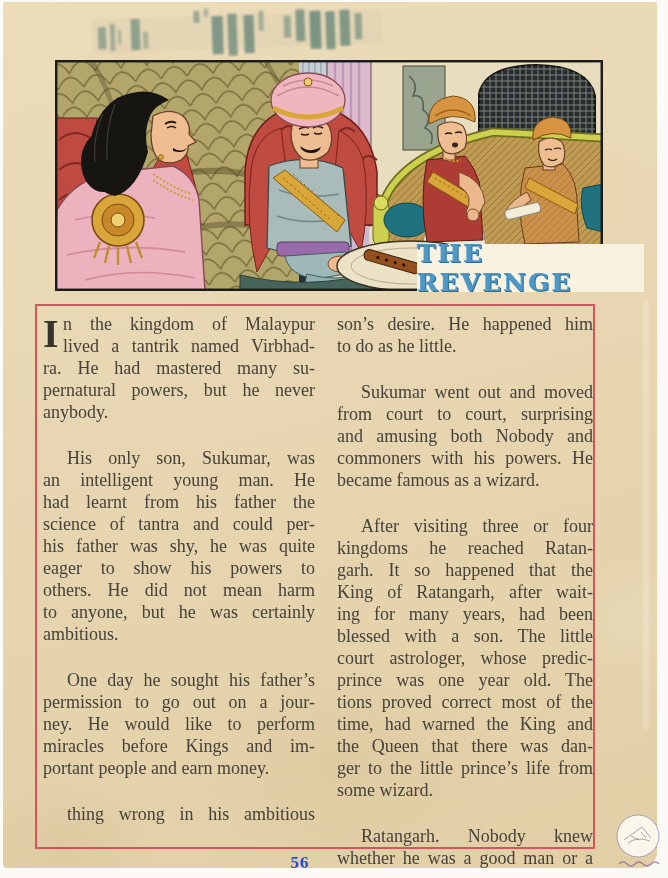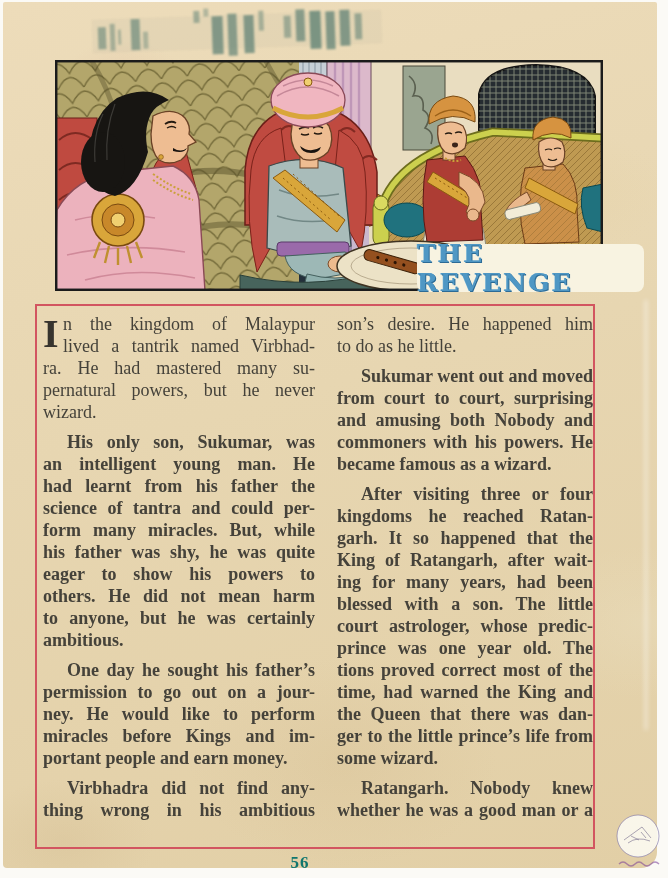--- a/index.html
+++ b/index.html
@@ -17,40 +17,40 @@
     border-radius:2px 2px 16px 4px;}
   .streak{position:absolute;left:644px;top:300px;width:4px;height:430px;
     background:rgba(255,255,255,.35);filter:blur(2px);}
   
   .stamp{position:absolute;left:92px;top:2px;width:320px;height:60px;
     filter:blur(1px);opacity:.85;transform:rotate(-2deg);}
   
   .illus{position:absolute;left:55px;top:60px;width:548px;height:231px;}
   
   .title-box{position:absolute;left:417px;top:244px;width:227px;height:48px;
-    background:#f8f3e1;display:flex;align-items:center;justify-content:center;border-radius:8px;}
+    background:#f8f3e1;display:flex;align-items:center;justify-content:center;}
   .title-box span{font-family:"DejaVu Serif",serif;font-weight:bold;font-size:25px;
     letter-spacing:2px;word-spacing:9px;color:var(--title-blue,#4f97c4);
     text-shadow:1px 1px 0 #2c6b96, -0.5px -0.5px 0 #7cb6d8;}
   
   .panel{position:absolute;left:35px;top:304px;width:560px;height:545px;
     border:2px solid var(--panel-border,#d25560);box-sizing:border-box;}
   .col{position:absolute;top:7px;color:var(--text-ink,#45423a);font-size:18px;
     line-height:22px;}
   .col-left{left:6px;width:272px;}
   .col-right{left:300px;width:256px;}
-  .para + .para{margin-top:8px;font-weight:bold;}
+  .para + .para{margin-top:24px;}
   .line{text-align:justify;text-align-last:justify;}
   .line.last-line{text-align:left;text-align-last:left;}
   .para.indent .line:first-child{text-indent:24px;}
   .dropcap{float:left;width:15px;font-size:40px;line-height:40px;height:42px;
     font-weight:bold;margin:1px 5px 0 0;color:#37342e;}
   
   .pageno{position:absolute;left:270px;top:853px;width:60px;text-align:center;
-    font-size:17px;font-weight:bold;color:#0f766e;letter-spacing:1px;}
+    font-size:17px;font-weight:bold;color:#1d4ed8;letter-spacing:1px;}
   
   .wmark{position:absolute;left:611px;top:812px;width:54px;height:62px;}
 </style>
 </head>
 <body>
 
 <div class="page">
   <div class="paper"></div>
   <div class="streak"></div>
 
@@ -253,43 +253,41 @@
   </div>
 
   <div class="panel">
     <div class="col col-left" id="col-left">
         <div class="para">
           <span class="dropcap">I</span>
           <div class="line">n the kingdom of Malaypur</div>
           <div class="line">lived a tantrik named Virbhad-</div>
           <div class="line">ra. He had mastered many su-</div>
           <div class="line">pernatural powers, but he never</div>
-          <div class="line last-line">wizard.</div>
+          <div class="line last-line">anybody.</div>
         </div>
         <div class="para indent">
           <div class="line">His only son, Sukumar, was</div>
           <div class="line">an intelligent young man. He</div>
           <div class="line">had learnt from his father the</div>
           <div class="line">science of tantra and could per-</div>
-          <div class="line">form many miracles. But, while</div>
           <div class="line">his father was shy, he was quite</div>
           <div class="line">eager to show his powers to</div>
           <div class="line">others. He did not mean harm</div>
           <div class="line">to anyone, but he was certainly</div>
           <div class="line last-line">ambitious.</div>
         </div>
         <div class="para indent">
           <div class="line">One day he sought his father’s</div>
           <div class="line">permission to go out on a jour-</div>
           <div class="line">ney. He would like to perform</div>
           <div class="line">miracles before Kings and im-</div>
           <div class="line last-line">portant people and earn money.</div>
         </div>
         <div class="para indent">
-          <div class="line">Virbhadra did not find any-</div>
           <div class="line">thing wrong in his ambitious</div>
         </div>
       </div>
     <div class="col col-right" id="col-right">
         <div class="para">
           <div class="line">son’s desire. He happened him</div>
           <div class="line last-line">to do as he little.</div>
         </div>
         <div class="para indent">
           <div class="line">Sukumar went out and moved</div>

